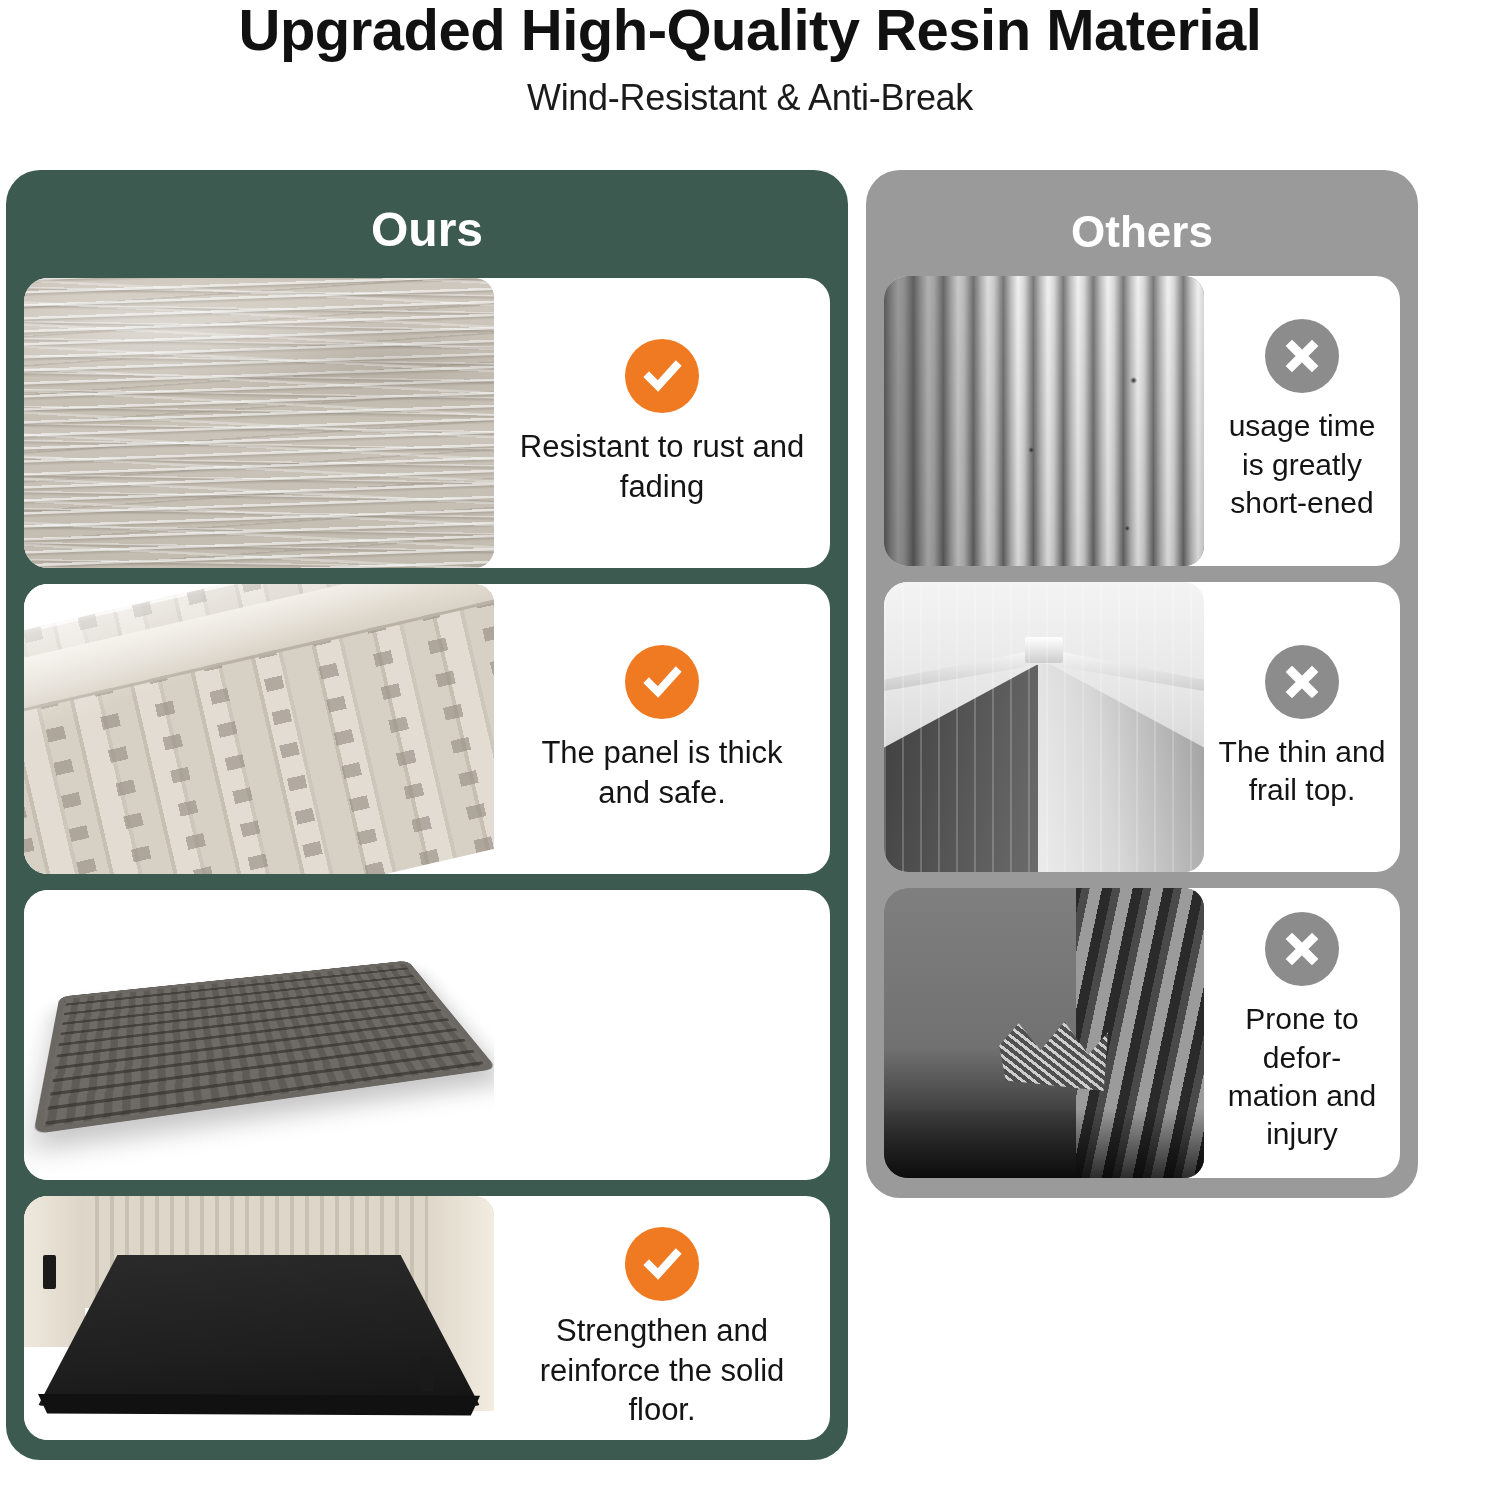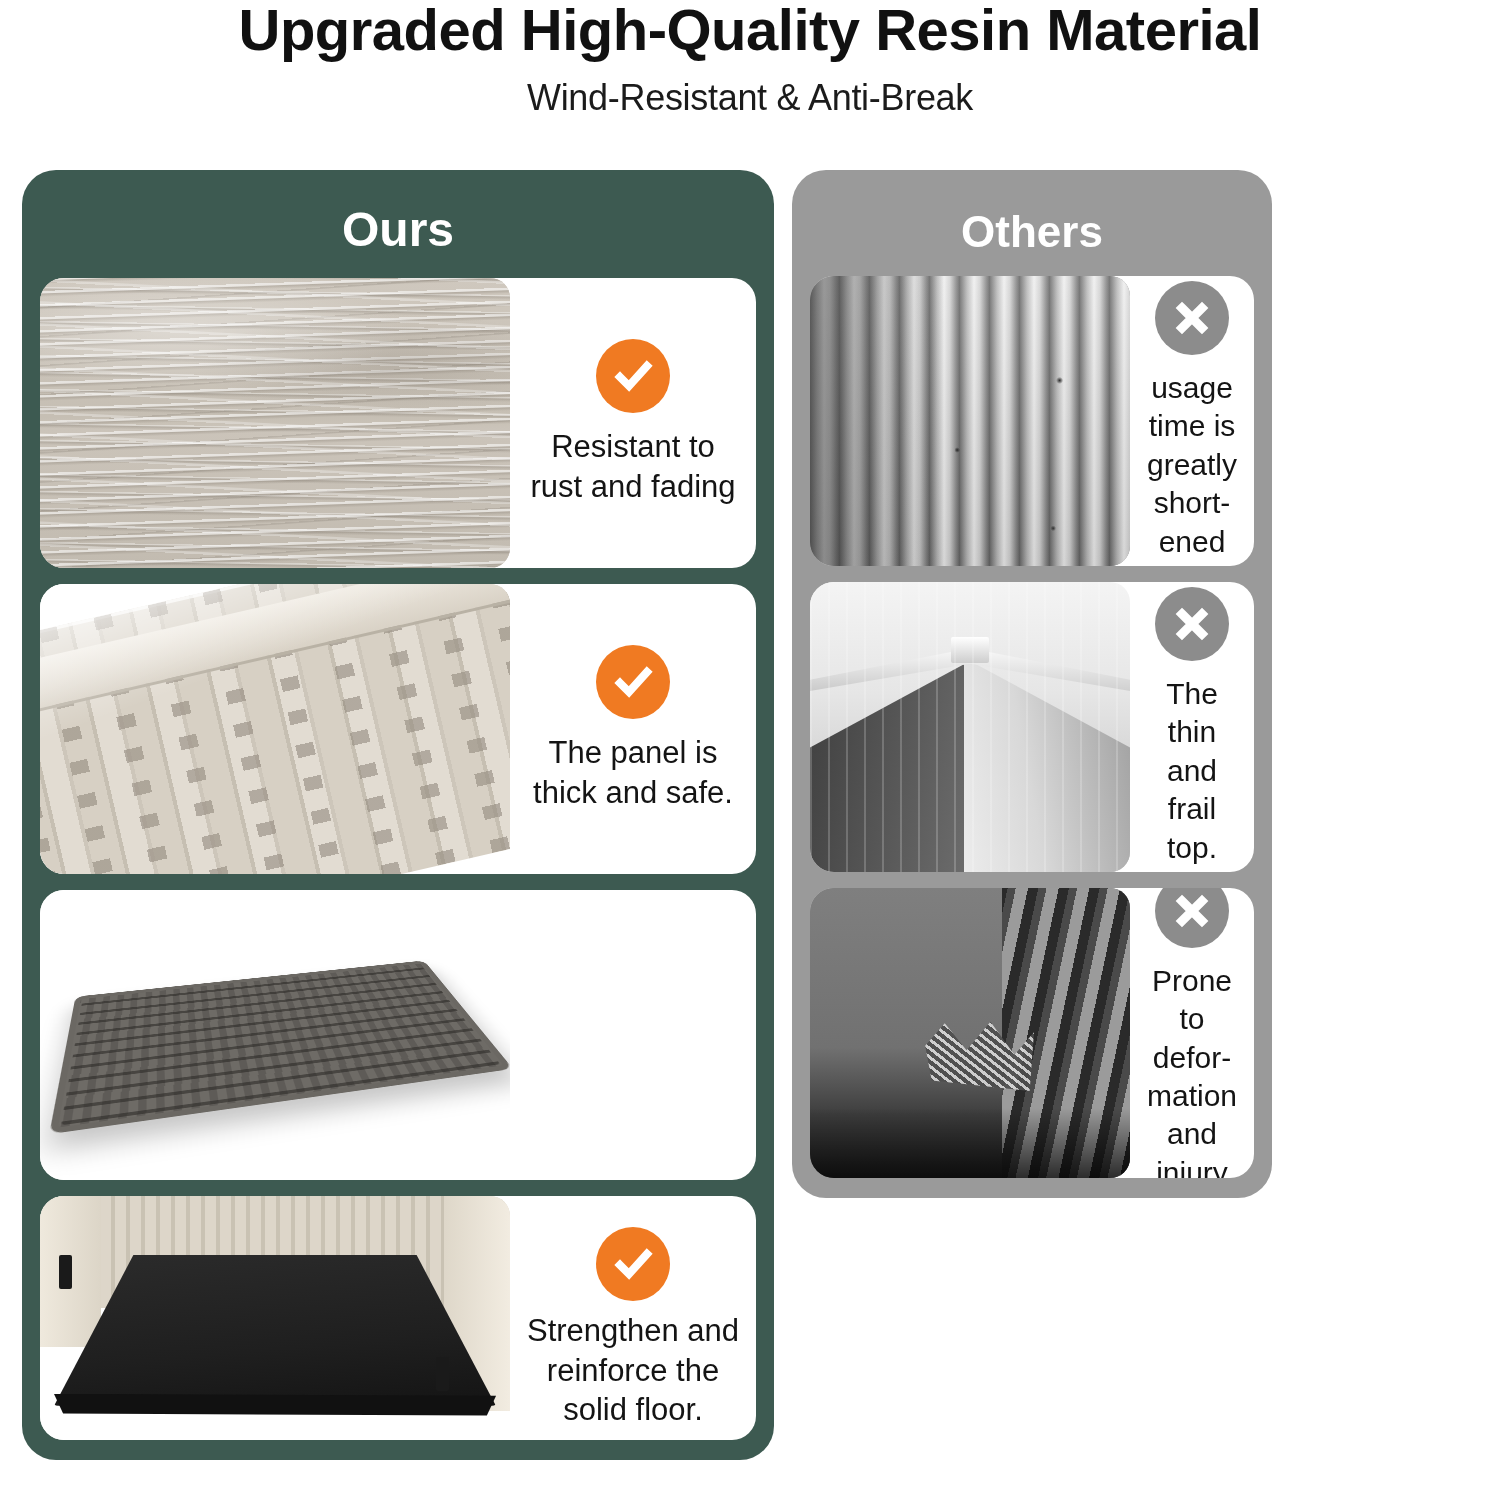--- a/index.html
+++ b/index.html
@@ -30,22 +30,22 @@
 
   
   .columns {
     position: absolute;
     left: 0; top: 170px;
     width: 1500px; height: 1300px;
     display: flex;
     align-items: flex-start;
   }
   .column { position: relative; }
-  .col-ours  { width: 752px; margin-left: 22px; }
-  .col-others{ width: 480px; margin-left: 18px; }
+  .col-ours  { width: 842px; margin-left: 6px; }
+  .col-others{ width: 552px; margin-left: 18px; }
 
   .panel {
     border-radius: 34px;
     padding: 14px 18px 20px 18px;
   }
   .panel-ours   { background: #3d5a51; }
   .panel-others { background: #9a9a9a; }
 
   .col-header {
     text-align: center;

